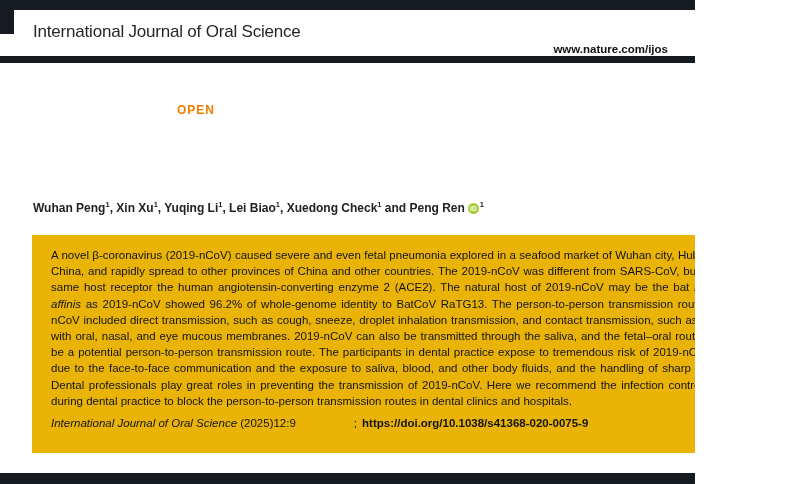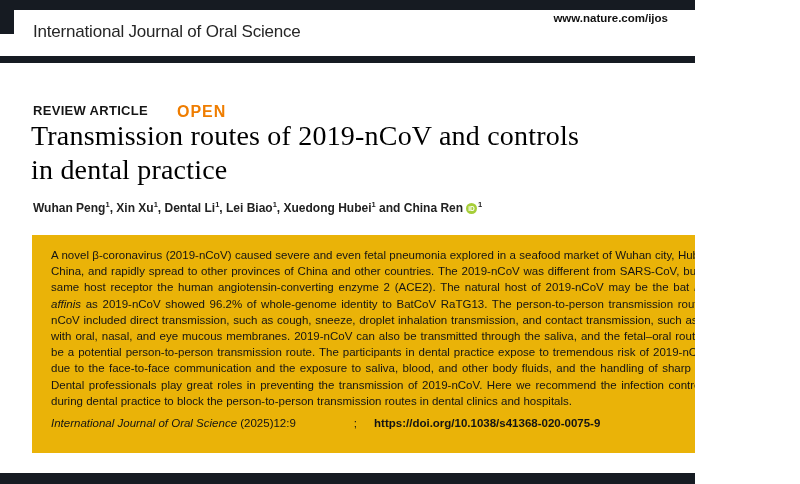--- a/index.html
+++ b/index.html
@@ -6,51 +6,51 @@
   .screen{position:relative;width:695px;height:484px;background:#ffffff;overflow:hidden;
           font-family:"Liberation Sans",sans-serif;color:#1a1a1a;}
   .dk{position:absolute;background:#161b22;}
   .dk-top{left:0;top:0;width:800px;height:10px;}
   .dk-notch{left:0;top:0;width:14px;height:34px;}
   .dk-band{left:0;top:56px;width:800px;height:7px;}
   .dk-right{left:787px;top:0;width:13px;height:484px;}
   .dk-bottom{left:0;top:473px;width:800px;height:11px;}
 
   .journal-name{position:absolute;left:33px;top:22px;font-size:17px;letter-spacing:-0.2px;color:#262626;}
-  .site-url{position:absolute;right:27px;top:12px;font-size:11.5px;font-weight:700;color:#111;}
+  .site-url{position:absolute;right:27px;top:43px;font-size:11.5px;font-weight:700;color:#111;}
 
   .badge{position:absolute;left:743px;top:64px;width:44px;height:41px;background:#fdfdfd;
          border:1px solid #c3c3c3;border-radius:3px;box-sizing:border-box;
          display:flex;flex-direction:column;align-items:center;justify-content:center;
          box-shadow:0 1px 1px rgba(0,0,0,.15);}
   .badge-circle{width:16px;height:16px;border:2px solid #8f8f8f;border-radius:50%;
                 display:flex;align-items:center;justify-content:center;background:#fff;}
   .badge-bookmark{width:7px;height:9px;background:#3a3a3a;border-radius:2px 2px 0 0;
                   clip-path:polygon(0 0,100% 0,100% 100%,50% 70%,0 100%);}
   .badge-text{font-size:5.5px;line-height:6.5px;color:#4a4a4a;text-align:center;margin-top:2px;}
 
   .kicker{position:absolute;left:33px;top:103px;font-size:13px;font-weight:700;letter-spacing:.3px;color:#161616;}
-  .open-label{position:absolute;left:177px;top:103px;font-size:16px;font-weight:700;letter-spacing:1px;color:#ef7d00;}
+  .open-label{position:absolute;left:177px;top:103px;font-size:12px;font-weight:700;letter-spacing:1px;color:#ef7d00;}
 
   .title{position:absolute;left:31px;top:119px;margin:0;font-family:"Liberation Serif",serif;
          font-weight:400;font-size:28px;line-height:34px;color:#000;letter-spacing:.2px;}
 
   .authors{position:absolute;left:33px;top:200px;font-size:12px;font-weight:600;color:#222;}
   .authors sup{font-size:7.5px;font-weight:600;}
   .orcid{display:inline-flex;width:11px;height:11px;border-radius:50%;background:#a6ce39;
          color:#fff;font-size:6.5px;font-weight:700;align-items:center;justify-content:center;
          vertical-align:1px;margin:0 1px 0 3px;font-style:normal;}
 
   .abstract-box{position:absolute;left:32px;top:235px;width:745px;height:218px;background:#eab308;
                 box-sizing:border-box;padding:12px 19px 0 19px;}
   .abstract{margin:0;font-size:11.5px;line-height:16.2px;text-align:justify;color:#141414;}
   .citation{margin:8px 0 0 0;font-size:11.5px;color:#141414;white-space:nowrap;}
   .citation .cite-journal{font-style:italic;}
   .cite-gap{display:inline-block;width:58px;}
-  .cite-doi{font-weight:700;margin-left:17px;}
+  .cite-doi{font-weight:700;margin-left:5px;}
 </style>
 </head>
 <body>
 
 <div class="screen">
 
   <div class="journal-name">International Journal of Oral Science</div>
   <div class="site-url">www.nature.com/ijos</div>
 
   <div class="dk dk-top"></div>
@@ -62,30 +62,28 @@
   <div class="badge">
     <span class="badge-circle">
       <span class="badge-bookmark"></span>
     </span>
     <span class="badge-text">
       <span>Check for</span><br>
       <span>updates</span>
     </span>
   </div>
 
-  <div class="kicker">REVIEW ARTICLE</div>
   <div class="open-label">OPEN</div>
 
   <h1 class="title">
-    <span>Transmission routes of 2019-nCoV and controls</span><br>
-    <span>in dental practice</span>
+    <br>
   </h1>
 
   <div class="authors">
-    <span><span>Wuhan Peng</span><sup>1</sup><span>, </span></span><span><span>Xin Xu</span><sup>1</sup><span>, </span></span><span><span>Dental Li</span><sup>1</sup><span>, </span></span><span><span>Lei Biao</span><sup>1</sup><span>, </span></span><span><span>Xuedong Hubei</span><sup>1</sup><span> and </span></span><span><span>China Ren</span><span class="orcid">iD</span><sup>1</sup></span>
+    <span><span>Wuhan Peng</span><sup>1</sup><span>, </span></span><span><span>Xin Xu</span><sup>1</sup><span>, </span></span><span><span>Yuqing Li</span><sup>1</sup><span>, </span></span><span><span>Lei Biao</span><sup>1</sup><span>, </span></span><span><span>Xuedong Check</span><sup>1</sup><span> and </span></span><span><span>Peng Ren</span><span class="orcid">iD</span><sup>1</sup></span>
   </div>
 
   <div class="abstract-box">
     <p class="abstract"><span>A novel β-coronavirus (2019-nCoV) caused severe and even fetal pneumonia explored in a seafood market of Wuhan city, Hubei province, China, and rapidly spread to other provinces of China and other countries. The 2019-nCoV was different from SARS-CoV, but shared the same host receptor the human angiotensin-converting enzyme 2 (ACE2). The natural host of 2019-nCoV may be the bat </span><i>Rhinolophus affinis</i><span> as 2019-nCoV showed 96.2% of whole-genome identity to BatCoV RaTG13. The person-to-person transmission routes of 2019-nCoV included direct transmission, such as cough, sneeze, droplet inhalation transmission, and contact transmission, such as the contact with oral, nasal, and eye mucous membranes. 2019-nCoV can also be transmitted through the saliva, and the fetal–oral routes may also be a potential person-to-person transmission route. The participants in dental practice expose to tremendous risk of 2019-nCoV infection due to the face-to-face communication and the exposure to saliva, blood, and other body fluids, and the handling of sharp instruments. Dental professionals play great roles in preventing the transmission of 2019-nCoV. Here we recommend the infection control measures during dental practice to block the person-to-person transmission routes in dental clinics and hospitals.</span></p>
     <p class="citation"><span class="cite-journal">International Journal of Oral Science</span><span> (2025)12:9</span><span class="cite-gap"></span><span>;</span><span class="cite-doi">https://doi.org/10.1038/s41368-020-0075-9</span></p>
   </div>
 
 </div>
 
 </body></html>

